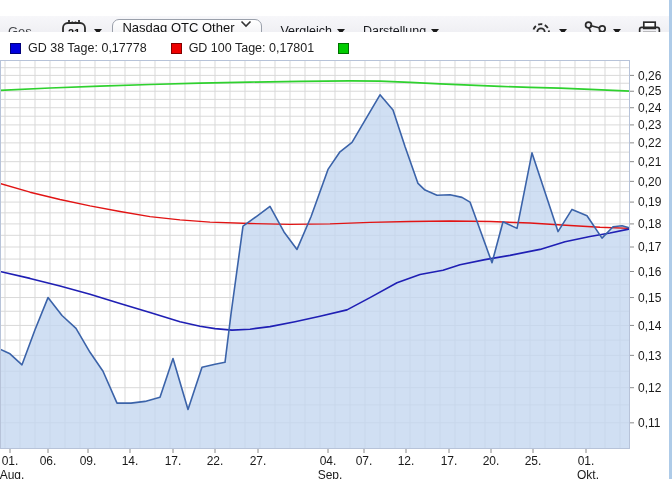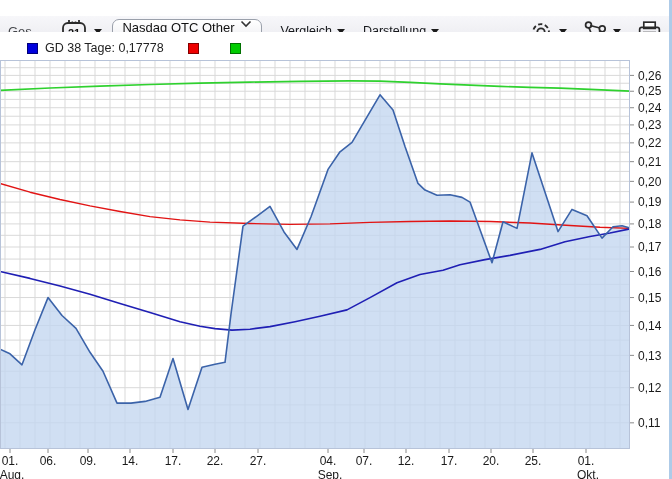--- a/index.html
+++ b/index.html
@@ -17,21 +17,21 @@
          border-top:5px solid #1b1b1b;margin-left:5px;}
   .select{margin-left:10px;height:23px;min-width:130px;display:flex;
           justify-content:space-between;border:1px solid #9aa0ab;border-radius:7px;
           background:linear-gradient(#ffffff,#ececf0);padding:0 9px;font-size:13px;color:#111;
           box-shadow:0 1px 1px rgba(0,0,0,.06);}
   .menu{display:flex;align-items:center;font-size:12.5px;color:#16181c;margin-left:18px;cursor:pointer;}
   .tb-icons{margin-left:auto;display:flex;align-items:center;gap:15px;}
   svg.icon{display:block;}
   
   .legend{position:absolute;top:32px;left:0;width:100%;height:32px;background:#fff;
-          display:flex;align-items:center;padding-left:27px;gap:24px;box-sizing:border-box;}
+          display:flex;align-items:center;padding-left:10px;gap:24px;box-sizing:border-box;}
   .legend-item{display:flex;align-items:center;font-size:12.5px;color:#222;}
   .swatch{width:11px;height:11px;margin-right:7px;border:1px solid rgba(0,0,0,.45);box-sizing:border-box;}
   
   #chart{position:absolute;top:60px;left:0;}
 </style>
 </head>
 <body>
 
 <div id="app">
 
@@ -95,20 +95,21 @@
     </span>
   </div>
 
   <div class="legend">
     <span class="legend-item">
       <span class="swatch" style="background-color: rgb(0, 0, 221);"></span>
       <span>GD 38 Tage: 0,17778</span>
     </span>
     <span class="legend-item">
       <span class="swatch" style="background-color: rgb(238, 0, 0);"></span>
+      <span>GD 100 Tage: 0,17801</span>
     </span>
     <span class="legend-item">
       <span class="swatch" style="background-color: rgb(0, 204, 0);"></span>
     </span>
   </div>
 
   <svg id="chart" width="672" height="420">
       <line x1="0" y1="362.8345075784784" x2="630" y2="362.8345075784784" stroke="#d9d9d9" stroke-width="1"></line>
       <line x1="0" y1="344.8801272869057" x2="630" y2="344.8801272869057" stroke="#d9d9d9" stroke-width="1"></line>
       <line x1="0" y1="327.68999897376784" x2="630" y2="327.68999897376784" stroke="#d9d9d9" stroke-width="1"></line>

